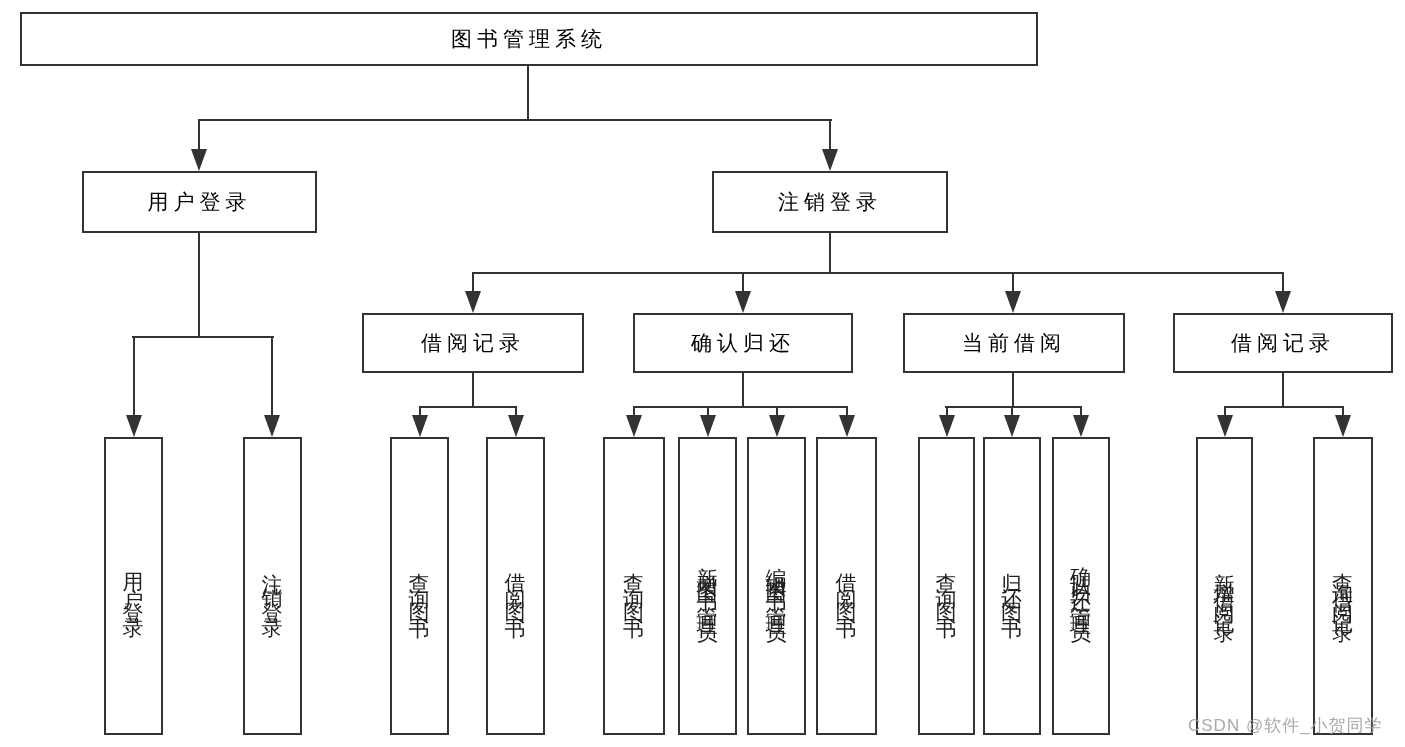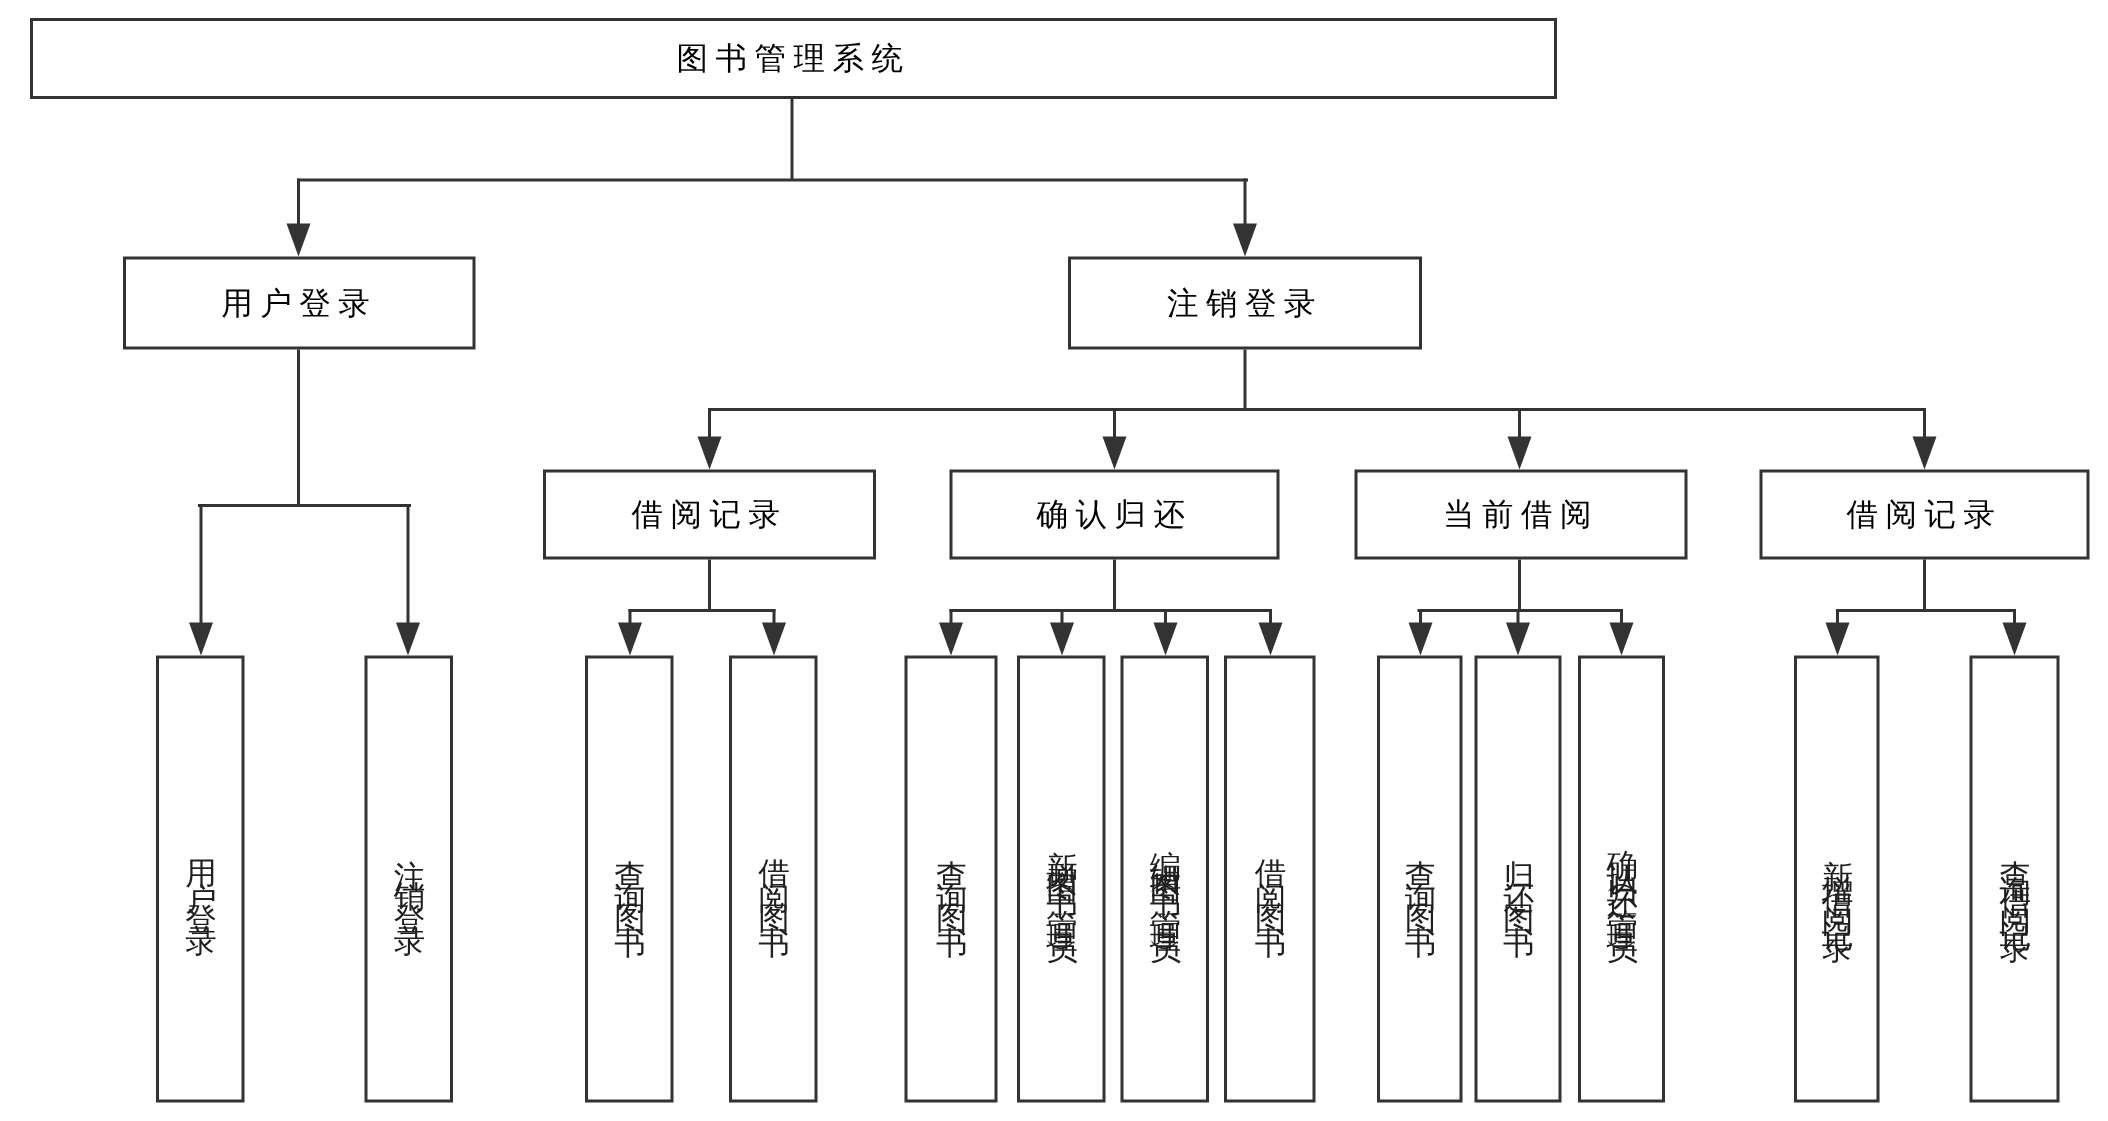--- a/index.html
+++ b/index.html
@@ -169,14 +169,15 @@
     <span>确认归还（管理员）</span>
   </div>
 
   <div class="vbox sp6" style="left:1196px;width:57px;">
     <span>新增借阅记录</span>
   </div>
   <div class="vbox sp6" style="left:1313px;width:60px;">
     <span>查询借阅记录</span>
   </div>
 
+  <div class="watermark">CSDN @软件_小贺同学</div>
 
 </div>
 
 </body></html>

